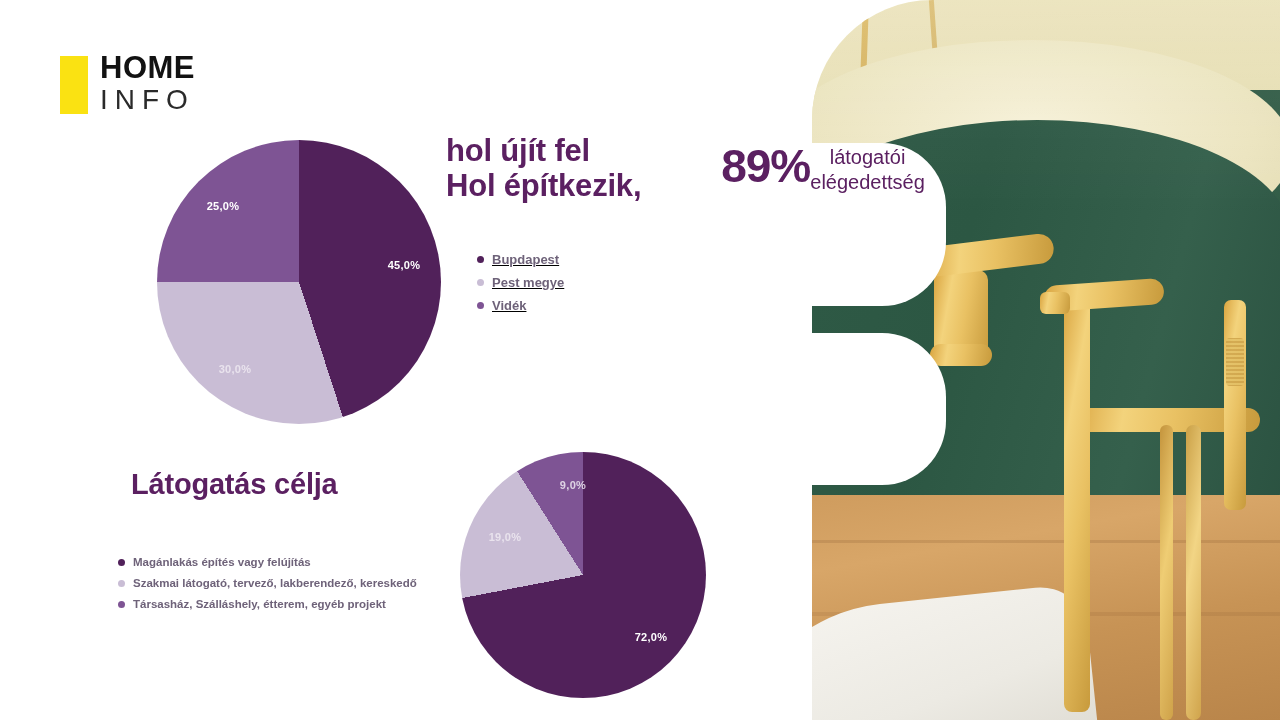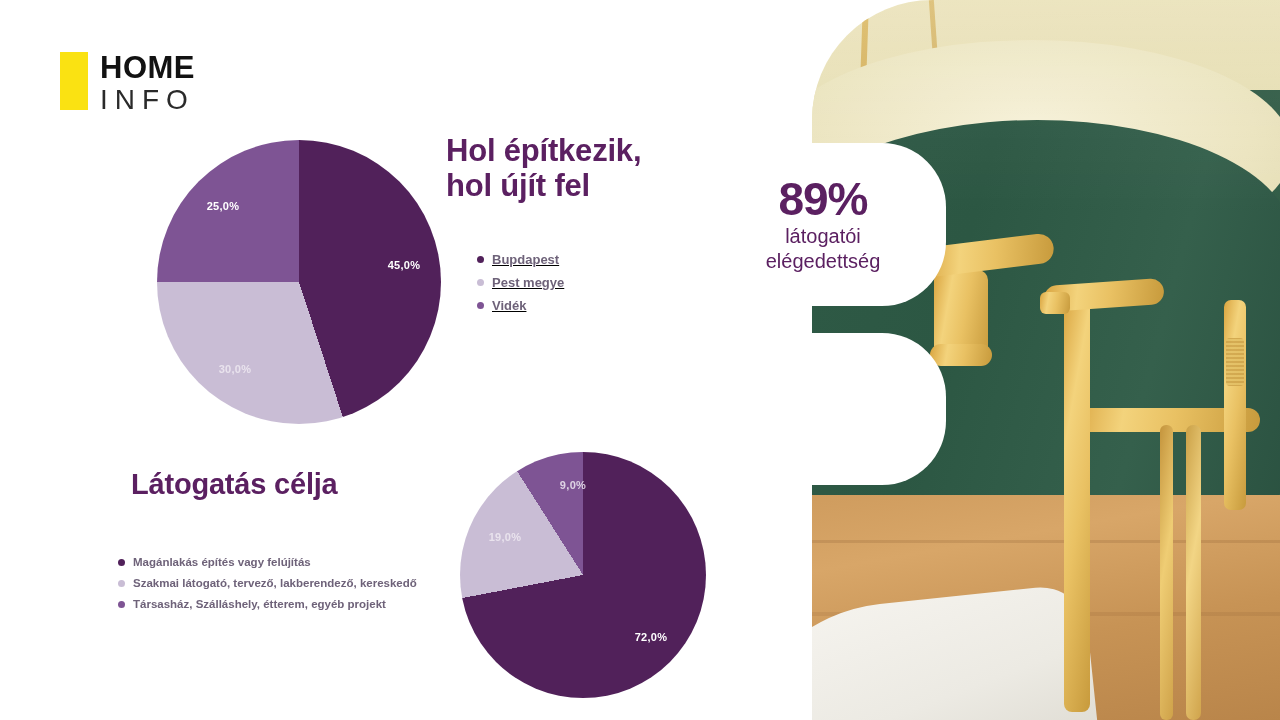--- a/index.html
+++ b/index.html
@@ -17,21 +17,21 @@
     overflow: hidden;
     background: #ffffff;
   }
 
   
   #logo {
     position: absolute;
     left: 60px;
     top: 52px;
     display: flex;
-    align-items: flex-start;
+    align-items: flex-end;
   }
   #logo-mark {
     width: 28px;
     height: 58px;
     background: #FAE212;
     flex: 0 0 auto;
   }
   #logo-words {
     margin-left: 12px;
     display: flex;
@@ -256,22 +256,21 @@
     left: 0; top: 0; width: 468px; height: 720px;
     backdrop-filter: blur(0px);
     background: linear-gradient(180deg, rgba(255,255,255,0.07) 0%, rgba(255,255,255,0) 30%);
   }
 
   
   .stat-card {
     position: absolute;
     background: #ffffff;
     display: flex;
-    flex-direction: column;
-    align-items: center;
+    align-items: flex-start;
     justify-content: center;
     border-top-right-radius: 64px;
     border-bottom-right-radius: 64px;
   }
   #stat1 { left: 700px; top: 143px; width: 246px; height: 163px; }
   #stat2 { left: 700px; top: 333px; width: 246px; height: 152px; }
   .stat-value {
     color: #5B2061;
     font-weight: 700;
     font-size: 46px;
@@ -304,22 +303,22 @@
   </div>
 
   <div id="pie1-wrap" class="pie-wrap">
     <div class="pie" id="pie1" style="width: 284px; height: 284px; background: conic-gradient(rgb(81, 33, 90) 0deg, rgb(81, 33, 90) 162deg, rgb(201, 189, 213) 162deg, rgb(201, 189, 213) 270deg, rgb(126, 84, 148) 270deg, rgb(126, 84, 148) 360deg);"></div>
     <div class="pie-label" style="left:247px;top:125px;">45,0%</div>
     <div class="pie-label dim" style="left:78px;top:229px;">30,0%</div>
     <div class="pie-label" style="left:66px;top:66px;">25,0%</div>
   </div>
 
   <div class="chart-title" id="title1">
+    <div>hol újít fel</div>
     <div>Hol építkezik,</div>
-    <div>hol újít fel</div>
   </div>
 
   <div class="legend" id="legend1">
     <div class="legend-row">
       <span class="legend-dot" style="background:#51215A;"></span>
       <span class="legend-text">Bupdapest</span>
     </div>
     <div class="legend-row">
       <span class="legend-dot" style="background:#C9BDD5;"></span>
       <span class="legend-text">Pest megye</span>

